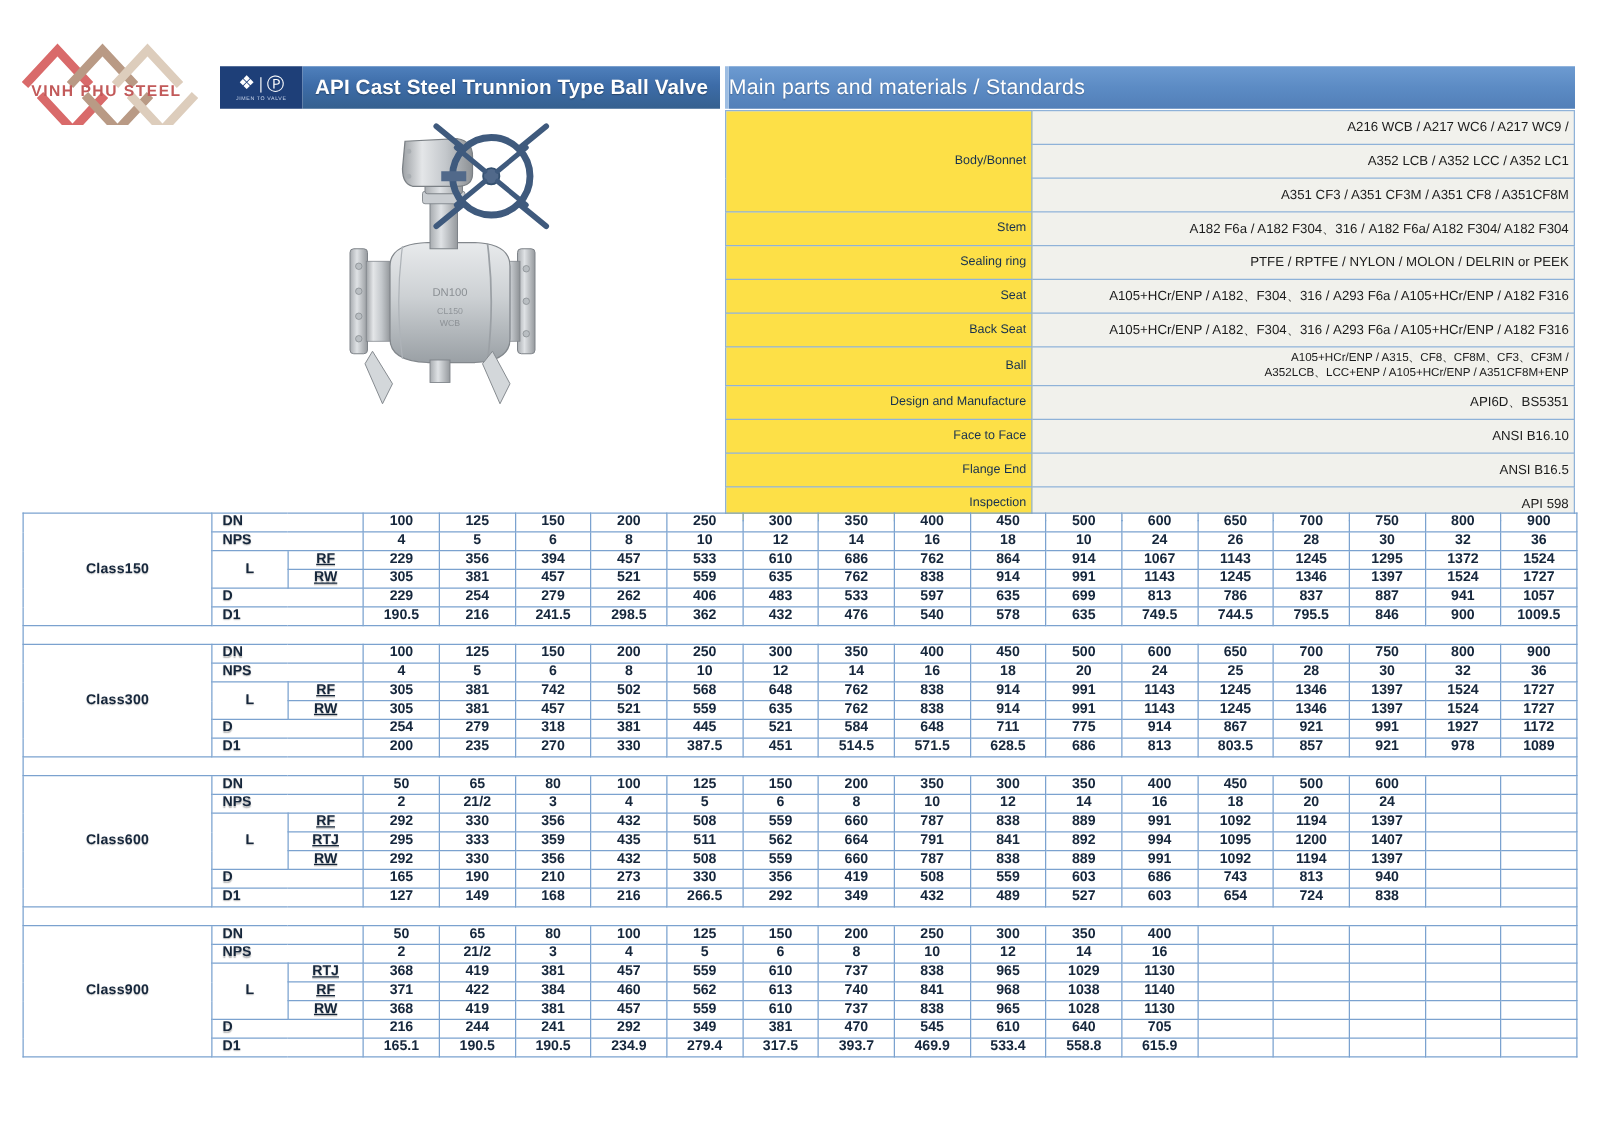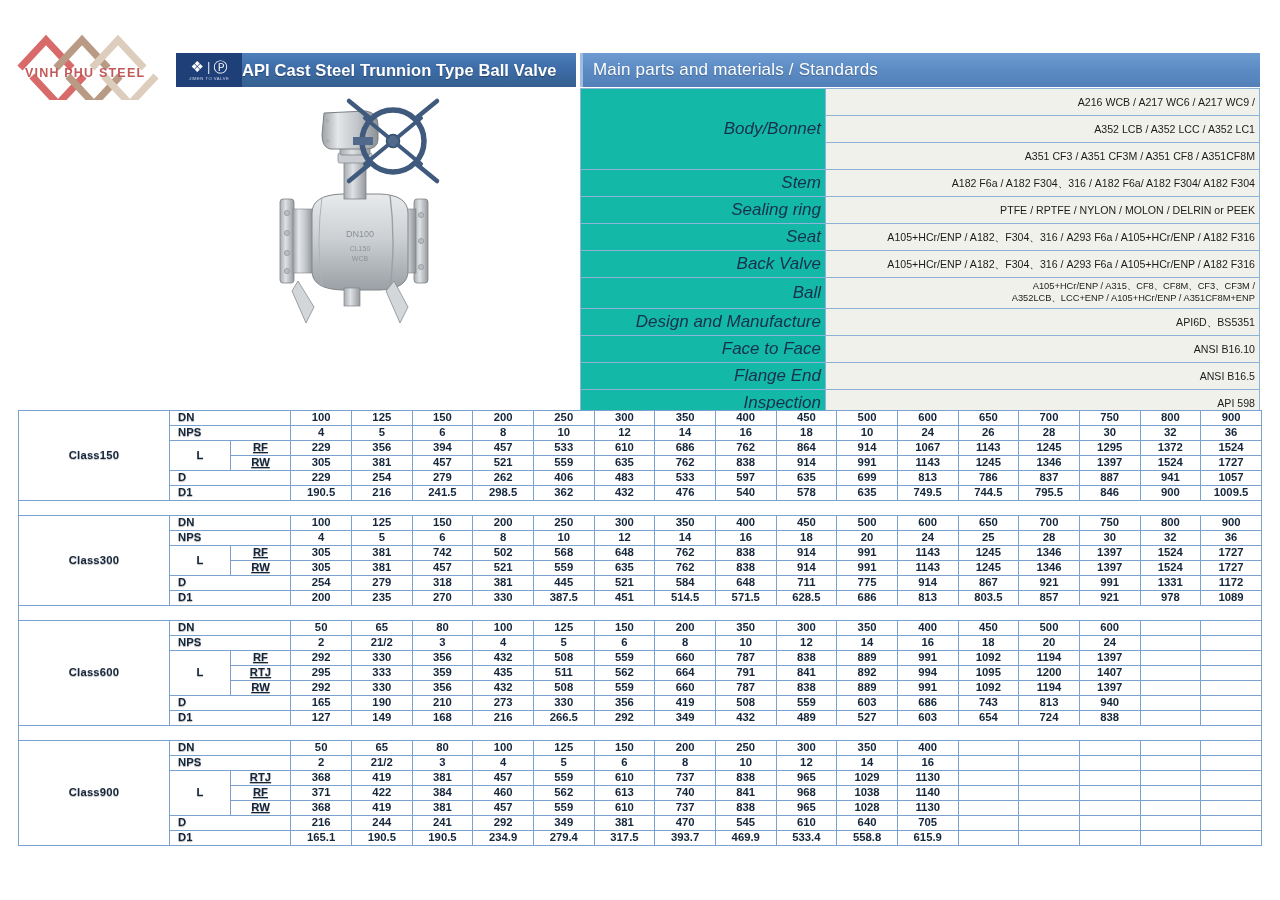--- a/index.html
+++ b/index.html
@@ -29,32 +29,32 @@
   .api-badge .gl-mono{font-size:14px;}
   .api-badge .sub{font-size:4.2px;letter-spacing:.5px;color:#cdd9ee;margin-top:2px;white-space:nowrap;}
 
   .title-bar{
     position:absolute;left:242px;top:53px;width:334px;height:34px;
     background:linear-gradient(180deg,#4f80bc 0%,#3d6ca8 45%,#35608f 100%);
     display:flex;align-items:center;
   }
   .title-bar .t{
     color:#ffffff;font-size:16.5px;font-weight:bold;
-    letter-spacing:.1px;white-space:nowrap;
+    letter-spacing:.1px;padding-left:10px;white-space:nowrap;
     text-shadow:0 1px 1px rgba(0,0,0,.35);
   }
 
   .mat-head{
     position:absolute;left:580px;top:53px;width:680px;height:34px;
     background:linear-gradient(180deg,#6d9bd1 0%,#5c8bc4 50%,#527fb8 100%);
     border-left:3px solid #9dbde2;
     display:flex;align-items:center;box-sizing:border-box;
   }
   .mat-head .t{
-    color:#ffffff;font-size:17px;padding-left:10px;white-space:nowrap;
+    color:#ffffff;font-size:17px;white-space:nowrap;
     letter-spacing:.2px;text-shadow:0 1px 1px rgba(0,0,0,.25);
   }
 
   
   .valve-wrap{position:absolute;left:262px;top:91px;width:210px;height:265px;}
   .valve-wrap svg{display:block;}
 
   
   .mat-table{
     position:absolute;left:580px;top:88px;width:680px;
@@ -63,21 +63,21 @@
   }
   .mat-table td{
     border:1px solid #8fb2d8;
     padding:0 4px;
     height:26px;
     text-align:right;
     vertical-align:middle;
     line-height:1.15;
   }
   .mat-table td.lbl{
-    width:236px;background:#14b8a6;color:#16304f;font-size:17px;font-style:italic;
+    width:236px;background:#fde047;color:#16304f;font-size:10px;
   }
   .mat-table td.val{
     background:#f1f1ec;color:#1b1b1b;font-size:10.6px;
   }
   .mat-table td.val.small{font-size:9.3px;line-height:1.25;padding:2px 4px;}
 
   
   .dim-wrap{position:absolute;left:18px;top:410px;width:1244px;}
   table.dim{
     border-collapse:collapse;table-layout:fixed;width:1244px;
@@ -251,21 +251,21 @@
       </tr>
       <tr>
         <td class="lbl" rowspan="1">Sealing ring</td>
         <td class="val">PTFE / RPTFE / NYLON / MOLON / DELRIN or PEEK</td>
       </tr>
       <tr>
         <td class="lbl" rowspan="1">Seat</td>
         <td class="val">A105+HCr/ENP / A182、F304、316 / A293 F6a / A105+HCr/ENP / A182 F316</td>
       </tr>
       <tr>
-        <td class="lbl" rowspan="1">Back Valve</td>
+        <td class="lbl" rowspan="1">Back Seat</td>
         <td class="val">A105+HCr/ENP / A182、F304、316 / A293 F6a / A105+HCr/ENP / A182 F316</td>
       </tr>
       <tr>
         <td class="lbl" rowspan="1">Ball</td>
         <td class="val small">A105+HCr/ENP / A315、CF8、CF8M、CF3、CF3M /<br>A352LCB、LCC+ENP / A105+HCr/ENP / A351CF8M+ENP</td>
       </tr>
       <tr>
         <td class="lbl" rowspan="1">Design and Manufacture</td>
         <td class="val">API6D、BS5351</td>
       </tr>
@@ -493,21 +493,21 @@
           <td class="datacell">445</td>
           <td class="datacell">521</td>
           <td class="datacell">584</td>
           <td class="datacell">648</td>
           <td class="datacell">711</td>
           <td class="datacell">775</td>
           <td class="datacell">914</td>
           <td class="datacell">867</td>
           <td class="datacell">921</td>
           <td class="datacell">991</td>
-          <td class="datacell">1331</td>
+          <td class="datacell">1927</td>
           <td class="datacell">1172</td>
         </tr>
         <tr>
           <td class="rowlab" colspan="2" style="text-align: left; padding-left: 8px;">D1</td>
           <td class="datacell">200</td>
           <td class="datacell">235</td>
           <td class="datacell">270</td>
           <td class="datacell">330</td>
           <td class="datacell">387.5</td>
           <td class="datacell">451</td>

